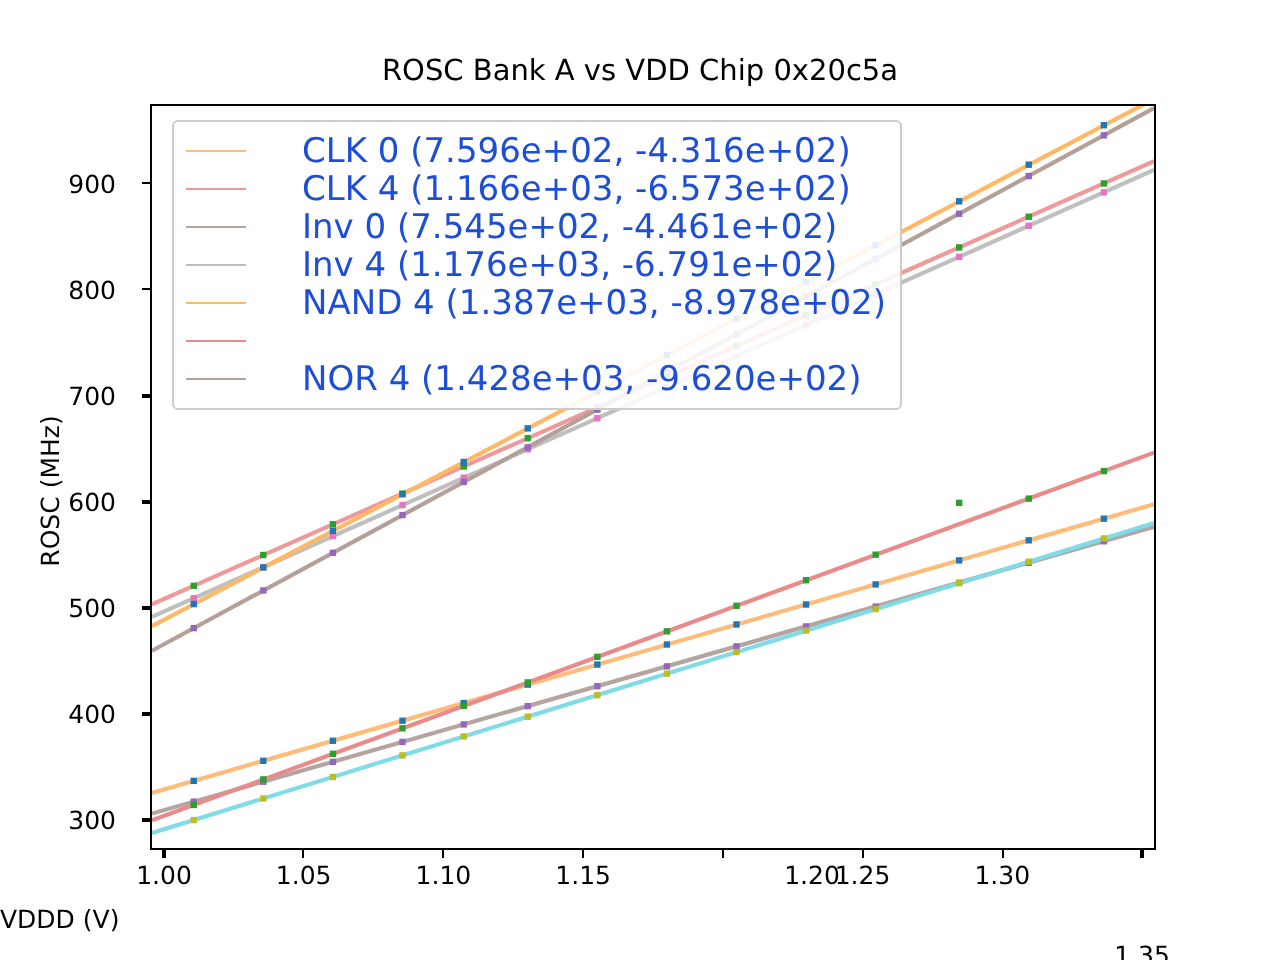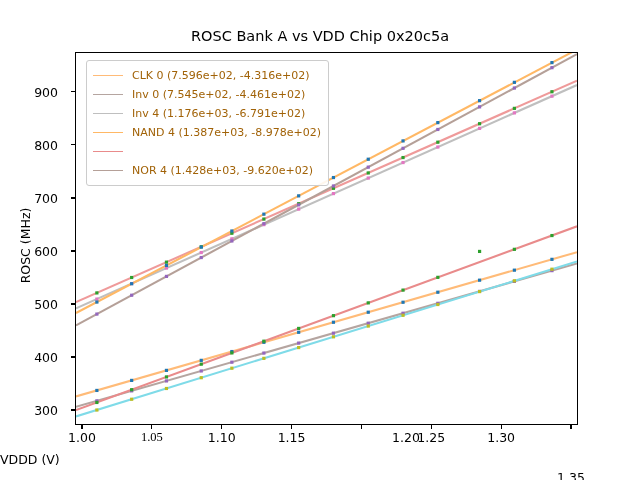--- a/index.html
+++ b/index.html
@@ -12,21 +12,21 @@
   .ytickmark{position:absolute;left:71px;width:4px;height:1.3px;background:#000;}
   .xtick{position:absolute;top:430px;transform:translateX(-50%);font-size:12.5px;color:#000;}
   .xtickmark{position:absolute;top:425px;width:1.3px;height:4px;background:#000;}
   #xlabel{position:absolute;left:0;top:452px;width:640px;text-align:left;font-size:12.5px;color:#000;}
   #ylabel{position:absolute;left:-40px;top:238px;width:130px;text-align:center;font-size:12.5px;color:#000;
           transform:rotate(-90deg);transform-origin:center;}
   #legend{position:absolute;left:86px;top:60px;background:rgba(255,255,255,0.88);
           border:1px solid #cccccc;border-radius:3px;padding:5px 7px 5px 6px;}
   .legrow{display:flex;align-items:center;height:19px;}
   .legline{width:30px;height:0;border-top:1.9px solid #000;margin-right:9px;flex:0 0 30px;}
-  .legtext{font-size:11px;color:#a16207;white-space:nowrap;}
+  .legtext{font-size:17px;color:#1d4ed8;white-space:nowrap;margin-left:19px;}
 </style>
 </head>
 <body>
 
 <div id="fig">
 
   <div id="title">ROSC Bank A vs VDD Chip 0x20c5a</div>
 
   <div id="ylabel">ROSC (MHz)</div>
   <div id="xlabel">VDDD (V)</div>
@@ -43,21 +43,21 @@
       <div class="ytick" style="top: 197.91px;">700</div>
       <div class="ytickmark" style="top: 197.26px;"></div>
       <div class="ytick" style="top: 144.852px;">800</div>
       <div class="ytickmark" style="top: 144.202px;"></div>
       <div class="ytick" style="top: 91.7937px;">900</div>
       <div class="ytickmark" style="top: 91.1437px;"></div>
     </div>
   <div id="xtickcontainer">
       <div class="xtick" style="left: 81.9861px;">1.00</div>
       <div class="xtickmark" style="left: 81.3361px;"></div>
-      <div class="xtick" style="left: 151.847px; font-family: Liberation Serif, serif;">1.05</div>
+      <div class="xtick" style="left: 151.847px;">1.05</div>
       <div class="xtickmark" style="left: 151.197px;"></div>
       <div class="xtick" style="left: 221.708px;">1.10</div>
       <div class="xtickmark" style="left: 221.058px;"></div>
       <div class="xtick" style="left: 291.569px;">1.15</div>
       <div class="xtickmark" style="left: 290.919px;"></div>
       <div class="xtick" style="left: 367px; margin-left: 39px;">1.20</div>
       <div class="xtickmark" style="left: 360.781px;"></div>
       <div class="xtick" style="left: 431.292px;">1.25</div>
       <div class="xtickmark" style="left: 430.642px;"></div>
       <div class="xtick" style="left: 501.153px;">1.30</div>
@@ -190,20 +190,24 @@
         <rect x="476.24999999999994" y="13.150213371266" width="3.2" height="3.2" fill="#9467bd"></rect>
       </svg>
   </div>
 
   <div id="legend">
       <div class="legrow">
         <span class="legline" style="border-top-color: rgb(255, 187, 120);"></span>
         <span class="legtext">CLK 0 (7.596e+02, -4.316e+02)</span>
       </div>
       <div class="legrow">
+        <span class="legline" style="border-top-color: rgb(239, 154, 154);"></span>
+        <span class="legtext">CLK 4 (1.166e+03, -6.573e+02)</span>
+      </div>
+      <div class="legrow">
         <span class="legline" style="border-top-color: rgb(181, 165, 160);"></span>
         <span class="legtext">Inv 0 (7.545e+02, -4.461e+02)</span>
       </div>
       <div class="legrow">
         <span class="legline" style="border-top-color: rgb(191, 191, 191);"></span>
         <span class="legtext">Inv 4 (1.176e+03, -6.791e+02)</span>
       </div>
       <div class="legrow">
         <span class="legline" style="border-top-color: rgb(255, 184, 101);"></span>
         <span class="legtext">NAND 4 (1.387e+03, -8.978e+02)</span>

